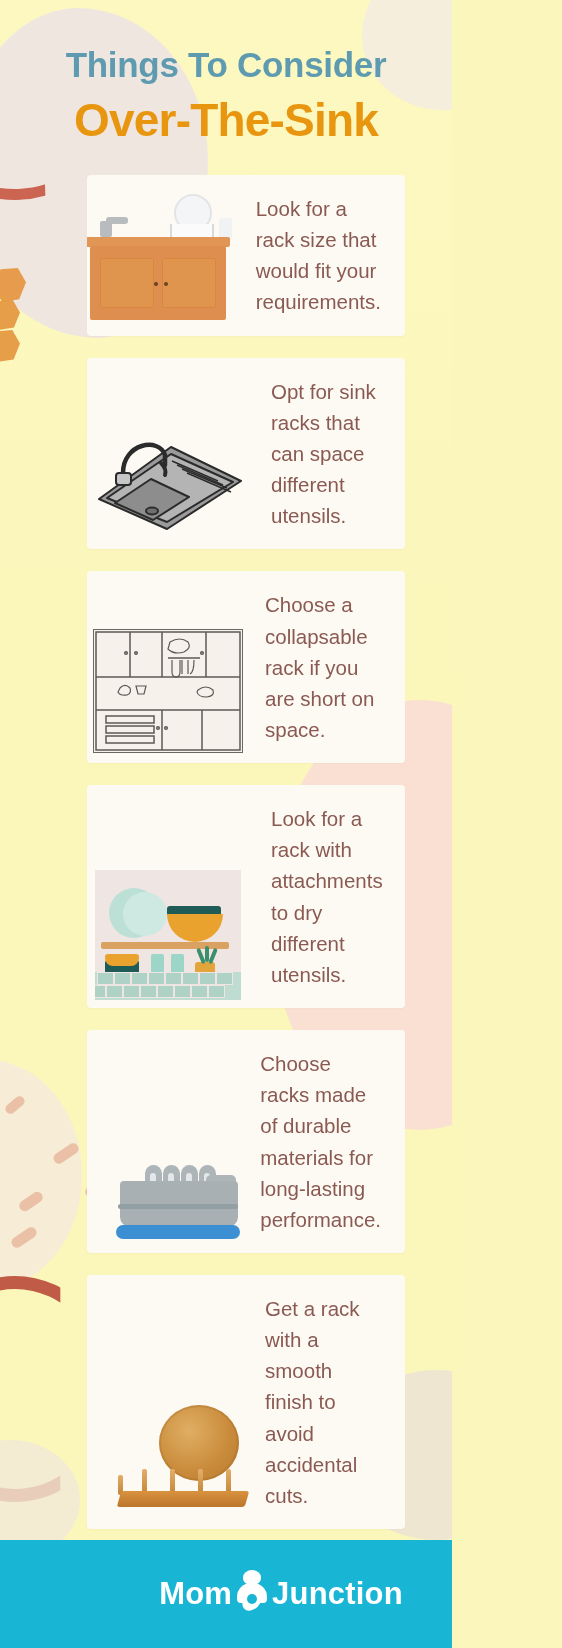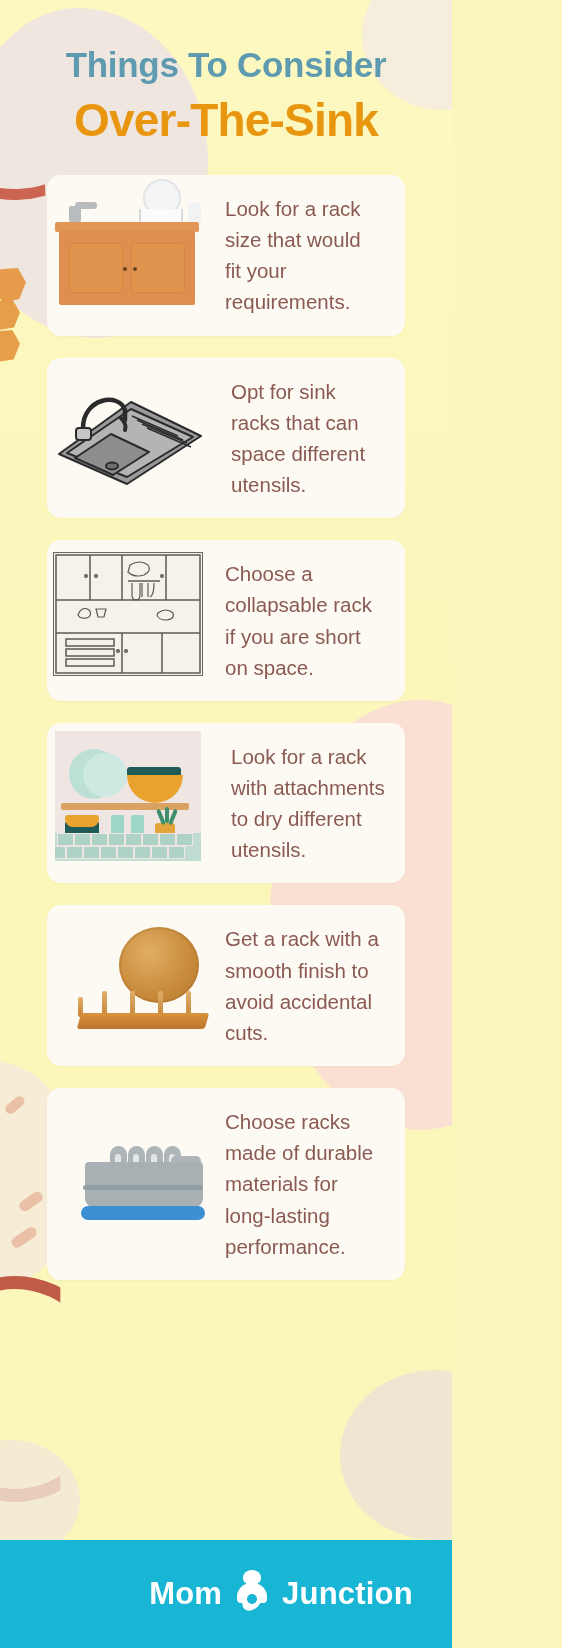--- a/index.html
+++ b/index.html
@@ -98,27 +98,28 @@
     line-height:1.18;
     letter-spacing:-0.8px;
     margin-top:6px;
   }
 
   
   .cards{position:relative; padding:22px 47px 0 47px;}
   .card{
     position:relative;
     background:#FDFAF4;
-    border-radius:14px;
+    border-radius:4px;
     margin-bottom:22px;
     display:flex;
-    align-items:flex-start;
+    align-items:flex-end;
     overflow:hidden;
     min-height:146px;
     box-shadow:0 1px 2px rgba(170,150,110,.07);
+    margin-left:40px;
   }
   .card.reverse{flex-direction:row-reverse;}
   .card-text{
     flex:1 1 auto;
     color:#8A5A52;
     font-size:20.5px;
     line-height:1.52;
     padding:18px 18px 18px 24px;
   }
   .card.reverse .card-text{padding:18px 24px 18px 18px;}
@@ -187,21 +188,21 @@
   .dishg i{position:absolute; left:5px; top:8px; width:6px;height:34px;background:#E3E7E9;border-radius:3px;}
   .cupg{position:absolute; right:6px; bottom:48px; width:30px;height:30px;background:#AEB5B9;border-radius:5px 5px 3px 3px;}
   .railg{position:absolute; right:4px; bottom:44px; width:120px;height:5px;background:#93A0A3;border-radius:3px;}
 
   
   .footer{
     position:absolute; left:0; bottom:0; width:562px; height:108px;
     background:#19B5D4;
     display:flex; align-items:center; justify-content:center;
   }
-  .logo{display:flex; align-items:center; gap:12px;}
+  .logo{display:flex; align-items:center; gap:2px;}
   .logo-word{
     color:#FFFFFF; font-size:31px; font-weight:bold; letter-spacing:.2px;
   }
   .logo-mark{
     position:relative; width:34px; height:44px; margin:0 1px;
   }
   .lm-head{position:absolute; left:8px; top:-2px; width:18px;height:15px;background:#fff;border-radius:50% 50% 45% 45%;}
   .lm-body{position:absolute; left:2px; top:11px; width:30px;height:20px;background:#fff;
            border-radius:14px 14px 4px 4px;}
   .lm-drop{position:absolute; left:9px; top:18px; width:16px;height:22px;background:#fff;
@@ -354,33 +355,20 @@
           <div class="tile" style="left:62px;bottom:2px;"></div>
             <div class="tile" style="left:79px;bottom:2px;"></div>
           <div class="tile" style="left:96px;bottom:2px;"></div>
             <div class="tile" style="left:113px;bottom:2px;"></div>
         </div>
       </div>
       <div class="card-text">Look for a rack with attachments to dry different utensils.</div>
     </div>
 
     <div class="card reverse">
-      <div class="card-text">Get a rack with a smooth finish to avoid accidental cuts.</div>
-      <div class="card-art">
-        <div class="woodplate"></div>
-        <div class="peg" style="right:16px;"></div>
-        <div class="peg" style="right:44px;"></div>
-        <div class="peg" style="right:72px;"></div>
-        <div class="peg" style="right:100px;"></div>
-        <div class="peg" style="right:124px;height:20px;"></div>
-        <div class="woodbase"></div>
-      </div>
-    </div>
-
-    <div class="card reverse">
       <div class="card-text">Choose racks made of durable materials for long-lasting performance.</div>
       <div class="card-art">
         <div class="dishg" style="right:80px;bottom:40px;">
             <i></i>
           </div>
         <div class="dishg" style="right:62px;bottom:40px;">
             <i></i>
           </div>
         <div class="dishg" style="right:44px;bottom:40px;">
             <i></i>
@@ -388,20 +376,33 @@
         <div class="dishg" style="right:26px;bottom:40px;">
             <i></i>
           </div>
         <div class="cupg"></div>
         <div class="drain-body"></div>
         <div class="railg"></div>
         <div class="drain-base"></div>
       </div>
     </div>
 
+    <div class="card reverse">
+      <div class="card-text">Get a rack with a smooth finish to avoid accidental cuts.</div>
+      <div class="card-art">
+        <div class="woodplate"></div>
+        <div class="peg" style="right:16px;"></div>
+        <div class="peg" style="right:44px;"></div>
+        <div class="peg" style="right:72px;"></div>
+        <div class="peg" style="right:100px;"></div>
+        <div class="peg" style="right:124px;height:20px;"></div>
+        <div class="woodbase"></div>
+      </div>
+    </div>
+
   </div>
 
   <div class="footer">
     <div class="logo">
       <span class="logo-word">Mom</span>
       <span class="logo-mark">
         <span class="lm-head"></span>
         <span class="lm-body"></span>
         <span class="lm-drop"></span>
         <span class="lm-baby"></span>

